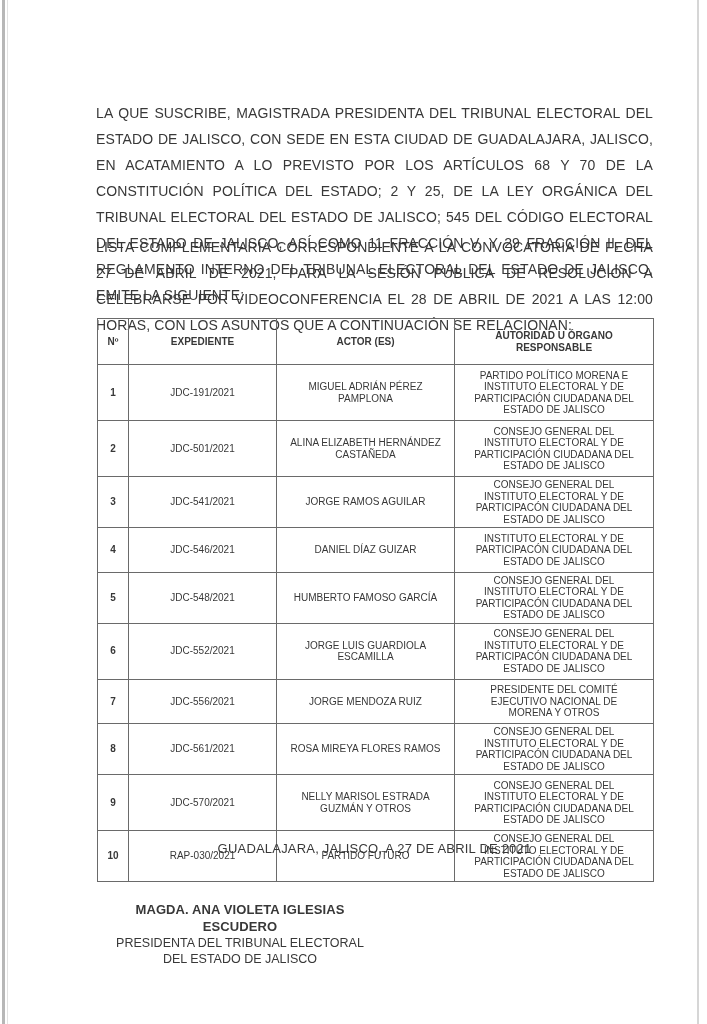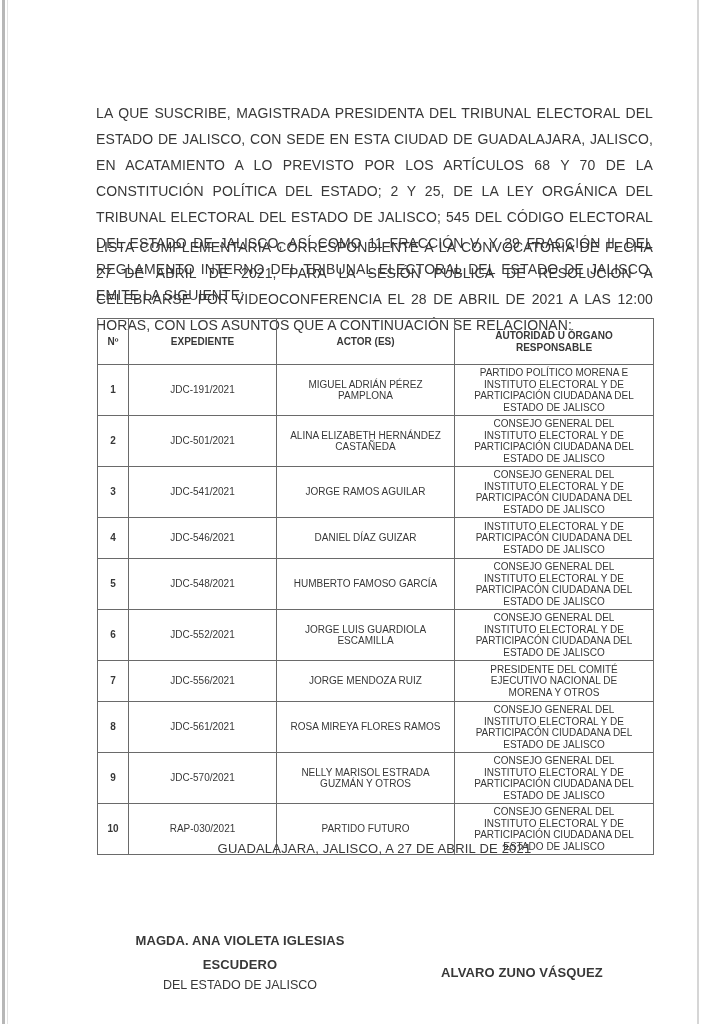--- a/index.html
+++ b/index.html
@@ -32,31 +32,31 @@
     text-align:center;vertical-align:middle;
     padding:2px 4px;
     overflow:hidden;
   }
   .case-table th{font-weight:bold;height:41px;}
   col.c-num{width:31px;}
   col.c-exp{width:148px;}
   col.c-act{width:178px;}
   col.c-aut{width:199px;}
   td.cell-num{font-weight:bold;}
-  td.cell-actor{padding:8px 10px;}
+  td.cell-actor{padding:16px 10px;}
   td.cell-aut{padding:2px 15px;border-radius:25px;}
   tr.h4{height:50px;}
   tr.h3{height:41px;}
 
   .date-line{
     position:absolute;left:96px;top:841px;width:557px;
     text-align:center;font-size:13px;color:#383838;letter-spacing:.2px;
   }
   .sig{position:absolute;color:#383838;text-align:center;}
-  .sig .sig-name{font-weight:bold;font-size:13px;line-height:24px;letter-spacing:.1px;margin-top:28px;}
+  .sig .sig-name{font-weight:bold;font-size:13px;line-height:17px;letter-spacing:.1px;}
   .sig .sig-title{font-size:12.5px;line-height:16px;}
   #sig-left{left:98px;top:901px;width:284px;}
   #sig-right{left:398px;top:933px;width:248px;}
 </style>
 </head>
 <body>
 
 <div class="page-edge-left"></div>
 <div class="page-edge-left2"></div>
 <div class="page-edge-right"></div>
@@ -140,18 +140,18 @@
       <td class="cell-actor">PARTIDO FUTURO</td>
       <td class="cell-aut">CONSEJO GENERAL DEL INSTITUTO ELECTORAL Y DE PARTICIPACIÓN CIUDADANA DEL ESTADO DE JALISCO</td>
     </tr>
   </tbody>
 </table>
 
 <div class="date-line">GUADALAJARA, JALISCO, A 27 DE ABRIL DE 2021</div>
 
 <div id="sig-left" class="sig">
   <div class="sig-name">MAGDA. ANA VIOLETA IGLESIAS ESCUDERO</div>
+  <div class="sig-title">PRESIDENTA DEL TRIBUNAL ELECTORAL</div>
   <div class="sig-title">DEL ESTADO DE JALISCO</div>
 </div>
 
 <div id="sig-right" class="sig">
-  <div class="sig-name">ALVARO ZUNO VÁSQUEZ</div>
 </div>
 
 </body></html>

